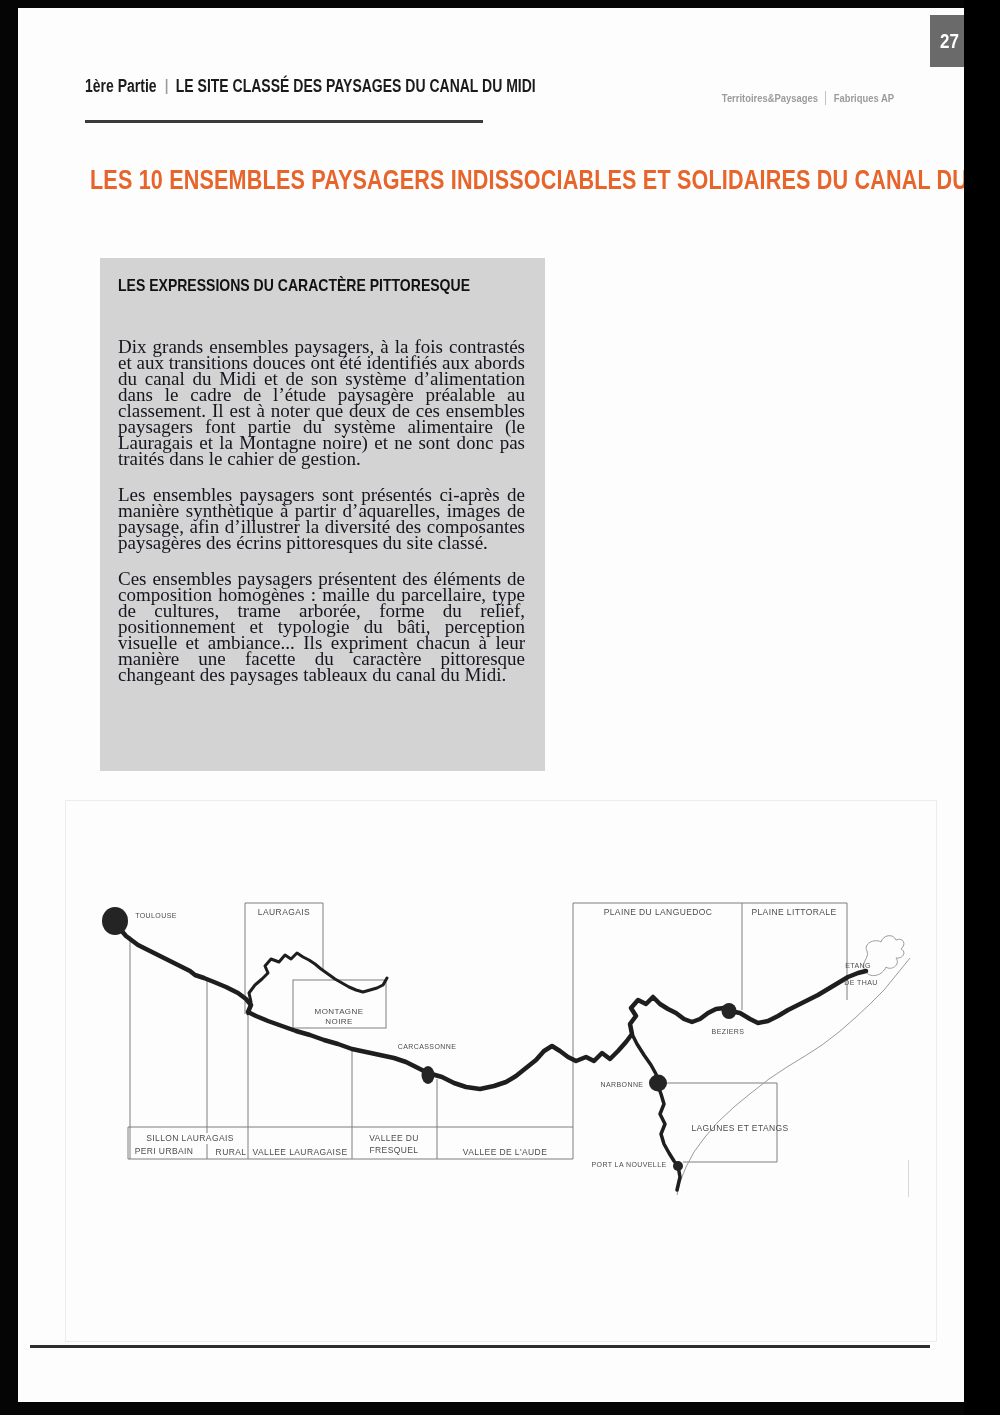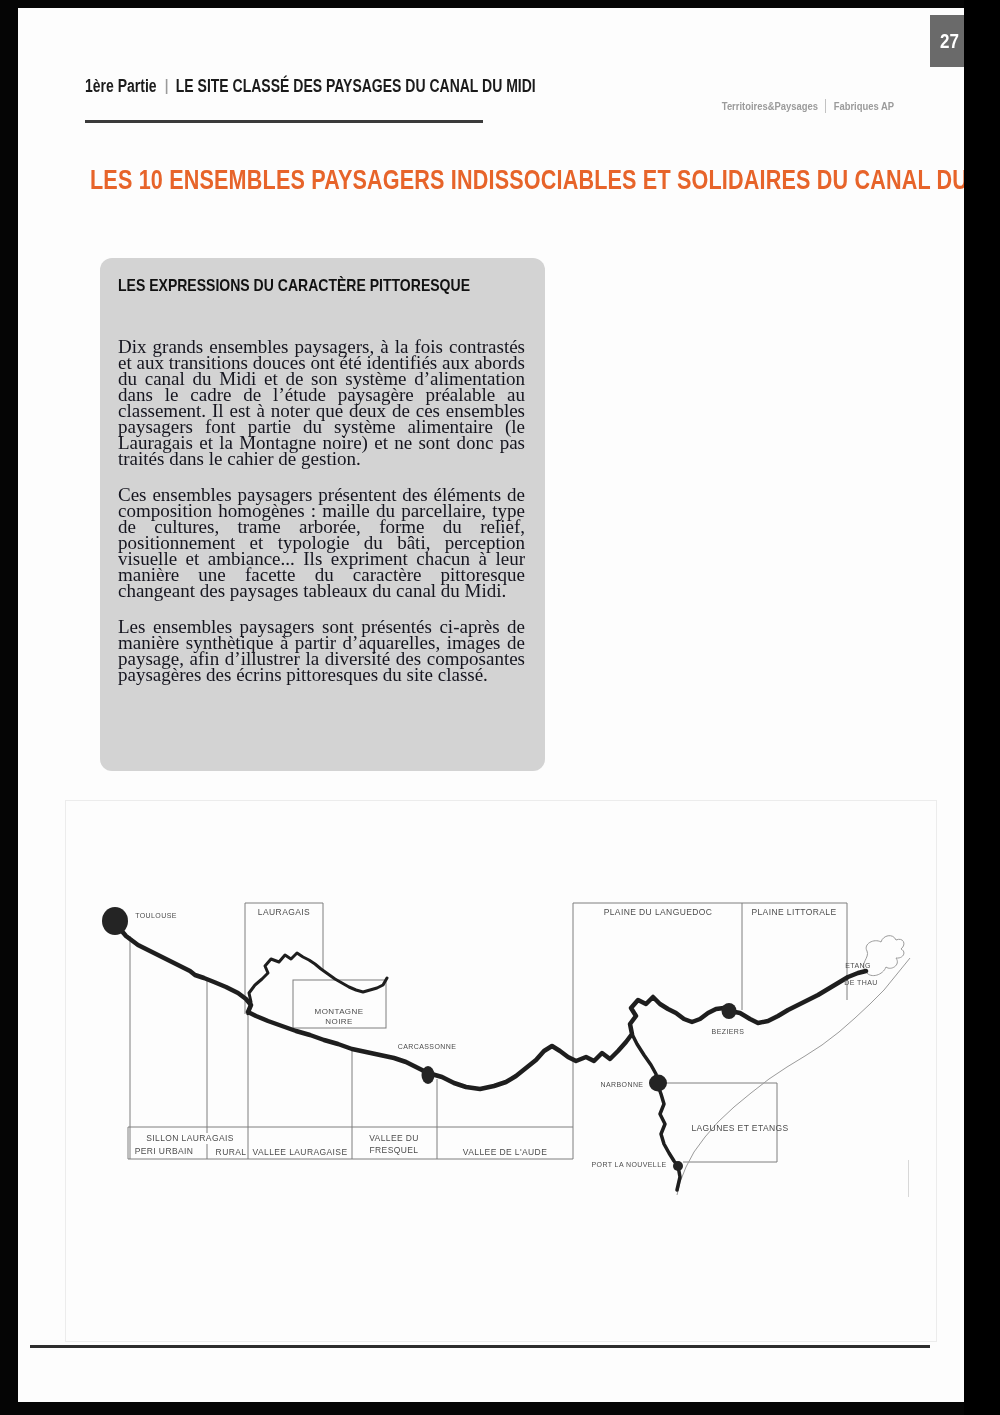--- a/index.html
+++ b/index.html
@@ -19,30 +19,30 @@
   .cond{display:inline-block;transform:scaleX(.8);transform-origin:left center;white-space:nowrap;}
   .cond-r{display:inline-block;transform:scaleX(.82);transform-origin:right center;white-space:nowrap;}
   .cond-c{display:inline-block;transform:scaleX(.8);transform-origin:center center;white-space:nowrap;}
 
   .header-left{position:absolute;left:85px;top:76px;height:24px;}
   .header-left .row{display:flex;align-items:center;gap:11px;font-weight:bold;
                     font-size:17.5px;color:#1b1b1b;}
   .hdr-div{width:2px;height:15px;background:#9a9a9a;}
   .header-rule{position:absolute;left:85px;top:120px;width:398px;height:3px;background:#3b3b3b;}
 
-  .header-right{position:absolute;right:70px;top:96px;height:16px;}
+  .header-right{position:absolute;right:70px;top:88px;height:16px;}
   .header-right .row{display:flex;align-items:center;gap:9px;font-weight:bold;
                      font-size:11.5px;color:#9b9b9b;}
   .hdr-div2{width:1px;height:14px;background:#b5b5b5;}
 
   .main-title{position:absolute;left:90px;top:165px;font-weight:bold;font-size:27px;
               color:#e7642a;letter-spacing:.2px;}
 
   .info-box{position:absolute;left:100px;top:258px;width:445px;height:513px;
-            background:#d3d3d3;overflow:hidden;border-radius:12px;}
+            background:#d3d3d3;overflow:hidden;}
   .info-box h2{margin:18px 0 0 18px;font-size:16.5px;font-weight:bold;color:#111;}
   .info-box .paras{margin:44px 20px 0 18px;font-family:"Liberation Serif",serif;
                    font-size:19px;line-height:16px;color:#15151f;text-align:justify;}
   .info-box .paras p{margin:0 0 0 0;}
   .info-box .paras p + p{margin-top:20px;}
 
   .figure-frame{position:absolute;left:65px;top:800px;width:870px;height:540px;
                 border:1px solid #ececec;}
   .figure-title{position:absolute;left:92px;top:836px;font-family:"Liberation Serif",serif;
                 font-weight:bold;font-size:17.5px;color:#1f1f1f;}
@@ -93,22 +93,22 @@
   </div>
 
   <div class="main-title">
     <span class="cond">LES 10 ENSEMBLES PAYSAGERS INDISSOCIABLES ET SOLIDAIRES DU CANAL DU MIDI</span>
   </div>
 
   <div class="info-box">
     <h2><span class="cond" style="transform:scaleX(.85)">LES EXPRESSIONS DU CARACTÈRE PITTORESQUE</span></h2>
     <div class="paras">
       <p>Dix grands ensembles paysagers, à la fois contrastés et aux transitions douces ont été identifiés aux abords du canal du Midi et de son système d’alimentation dans le cadre de l’étude paysagère préalable au classement. Il est à noter que deux de ces ensembles paysagers font partie du système alimentaire (le Lauragais et la Montagne noire) et ne sont donc pas traités dans le cahier de gestion.</p>
+      <p>Les ensembles paysagers sont présentés ci-après de manière synthètique à partir d’aquarelles, images de paysage, afin d’illustrer la diversité des composantes paysagères des écrins pittoresques du site classé.</p>
       <p>Ces ensembles paysagers présentent des éléments de composition homogènes : maille du parcellaire, type de cultures, trame arborée, forme du relief, positionnement et typologie du bâti, perception visuelle et ambiance... Ils expriment chacun à leur manière une facette du caractère pittoresque changeant des paysages tableaux du canal du Midi.</p>
-      <p>Les ensembles paysagers sont présentés ci-après de manière synthètique à partir d’aquarelles, images de paysage, afin d’illustrer la diversité des composantes paysagères des écrins pittoresques du site classé.</p>
     </div>
   </div>
 
   <div class="figure-frame"></div>
 
   <svg class="map-svg" viewBox="80 885 860 325">
 
     <path class="map-line" d="M130,936 L130,1159"></path>
     <path class="map-line" d="M207,978 L207,1133 M207,1144 L207,1159"></path>
     <path class="map-line" d="M248,1016 L248,1159"></path>

